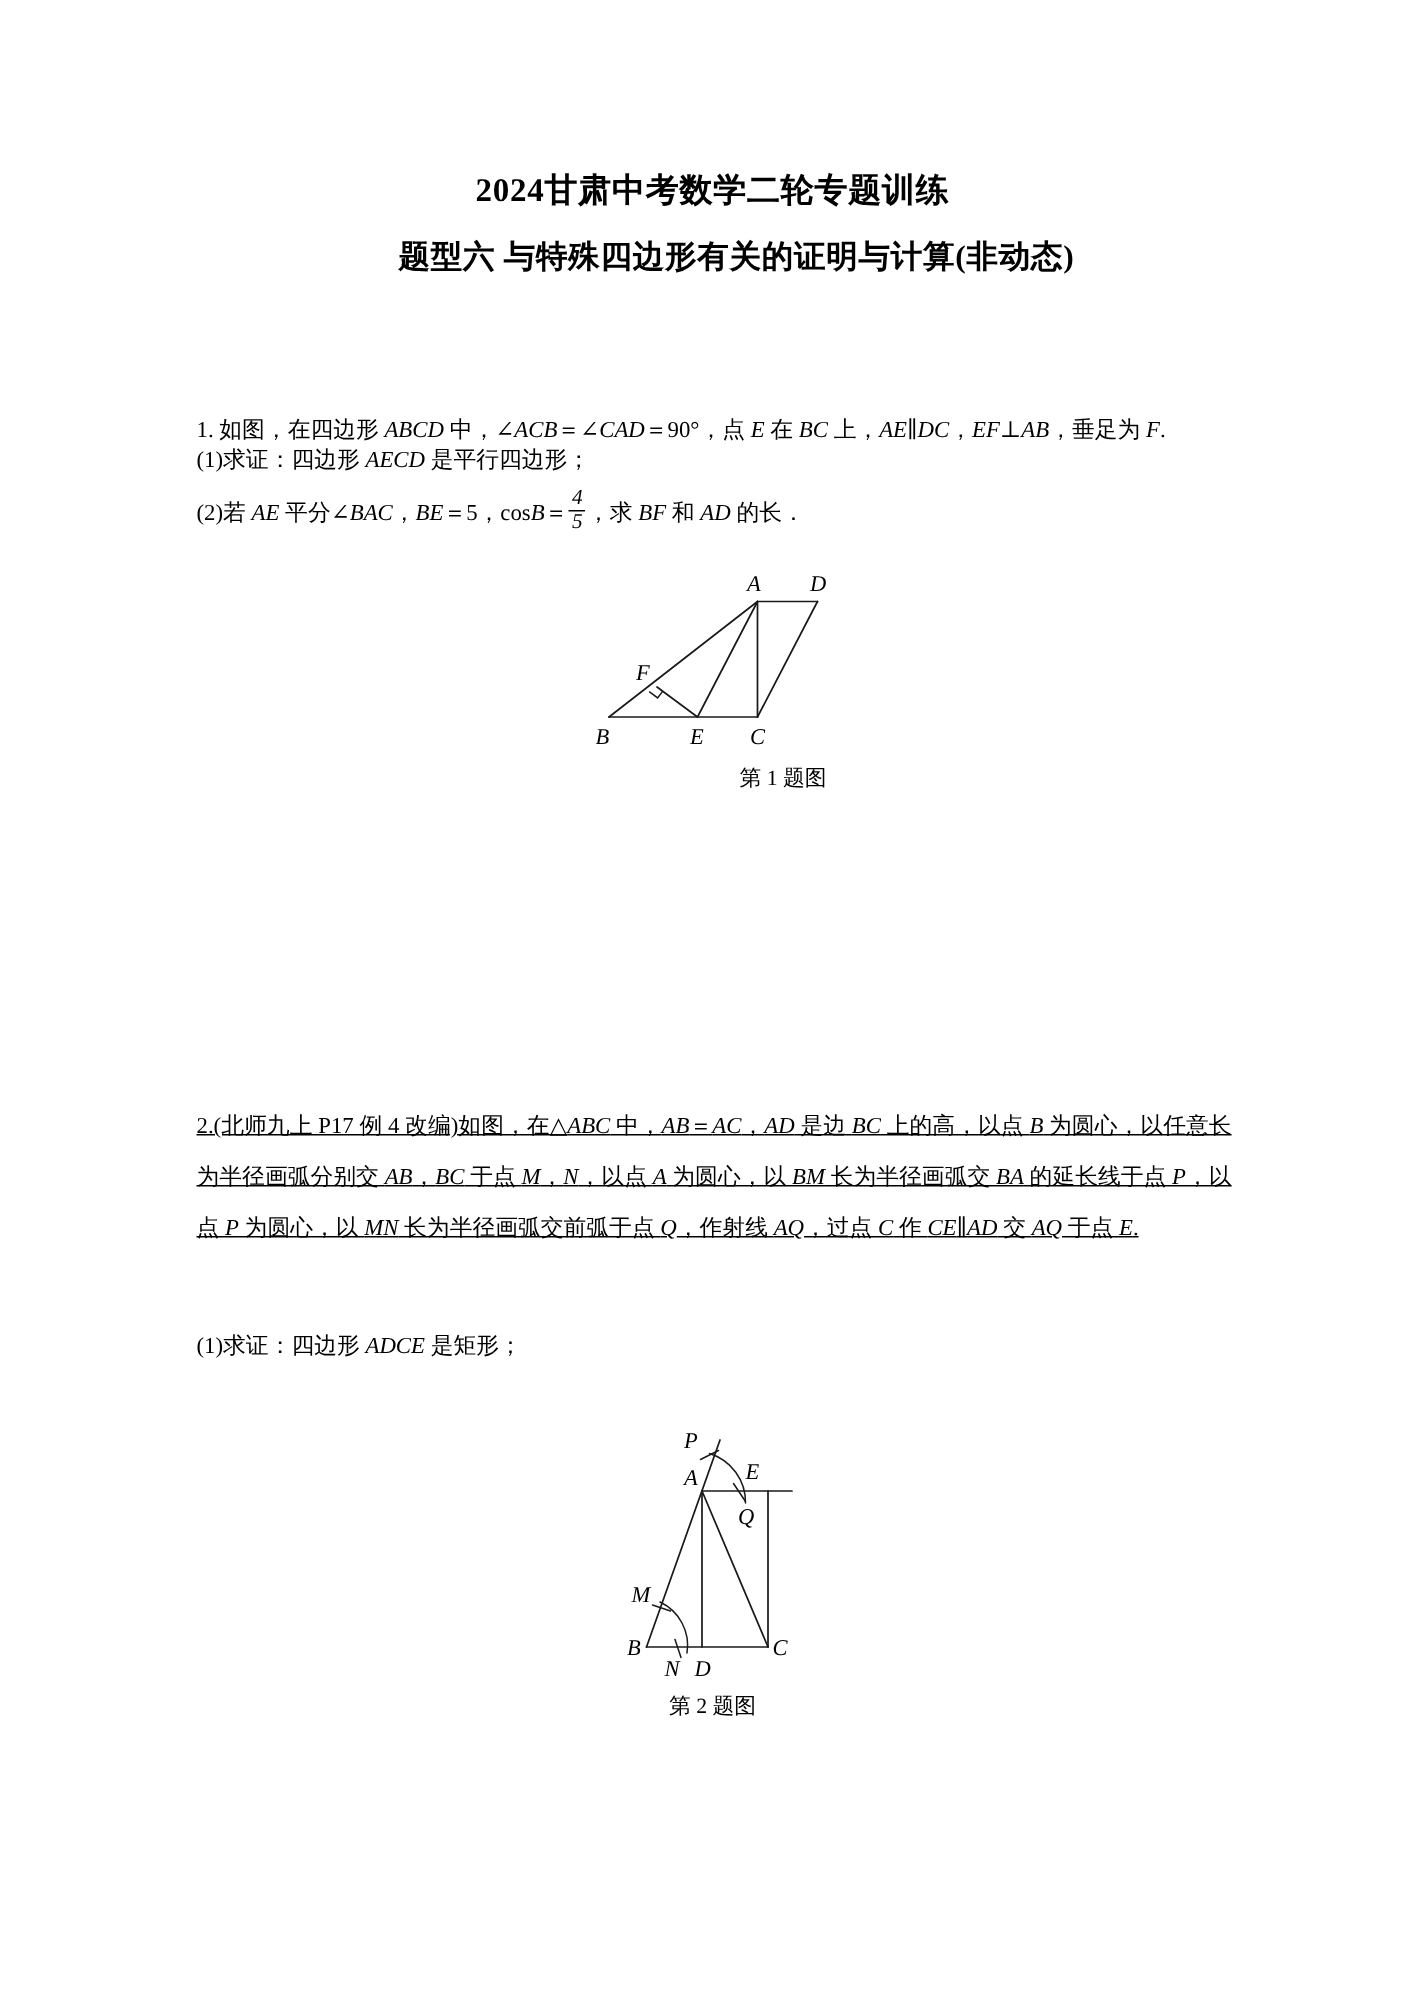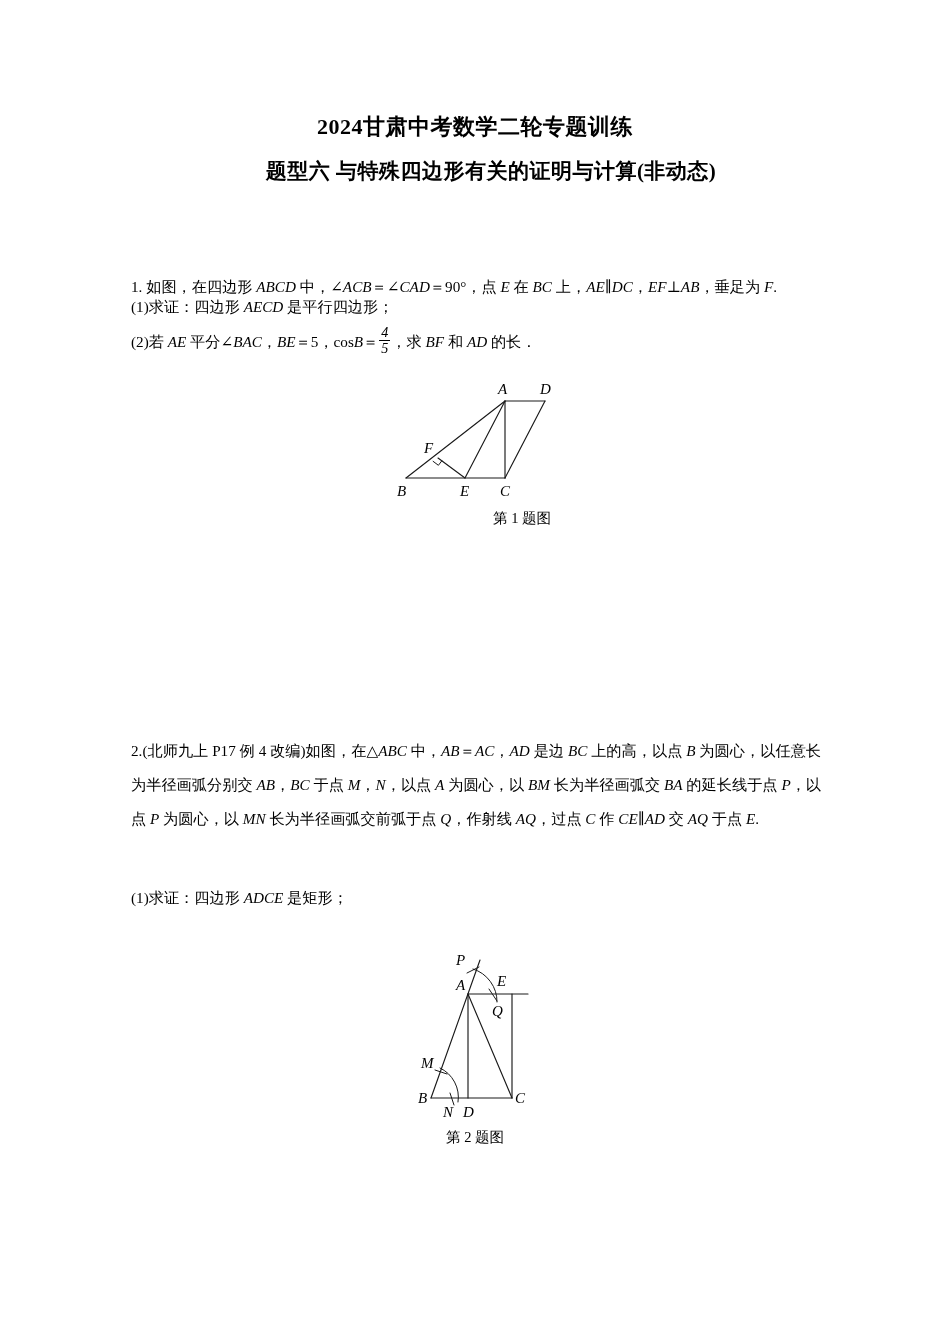--- a/index.html
+++ b/index.html
@@ -141,21 +141,21 @@
       <text x="160" y="22">D</text>
       <text x="44" y="81">F</text>
       <text x="17" y="124">B</text>
       <text x="80" y="124">E</text>
       <text x="120" y="124">C</text>
     </svg>
   </div>
 
   <div class="fig-caption" style="top:509px;margin-left:47px;">第 1 题图</div>
 
-  <div class="body-text" style="top:734px;">
+  <div class="body-text" style="top:734px;text-decoration:underline;">
     <span>2.(北师九上 P17 例 4 改编)如图，在△</span><span class="it">ABC</span><span> 中，</span><span class="it">AB</span><span>＝</span><span class="it">AC</span><span>，</span><span class="it">AD</span><span> 是边 </span><span class="it">BC</span><span> 上的高，以点 </span><span class="it">B</span><span> 为圆心，以任意长为半径画弧分别交 </span><span class="it">AB</span><span>，</span><span class="it">BC</span><span> 于点 </span><span class="it">M</span><span>，</span><span class="it">N</span><span>，以点 </span><span class="it">A</span><span> 为圆心，以 </span><span class="it">BM</span><span> 长为半径画弧交 </span><span class="it">BA</span><span> 的延长线于点 </span><span class="it">P</span><span>，以点 </span><span class="it">P</span><span> 为圆心，以 </span><span class="it">MN</span><span> 长为半径画弧交前弧于点 </span><span class="it">Q</span><span>，作射线 </span><span class="it">AQ</span><span>，过点 </span><span class="it">C</span><span> 作 </span><span class="it">CE</span><span>∥</span><span class="it">AD</span><span> 交 </span><span class="it">AQ</span><span> 于点 </span><span class="it">E</span><span>.</span>
   </div>
 
   <div class="body-text" style="top:881px;">
     <span>(1)求证：四边形 </span><span class="it">ADCE</span><span> 是矩形；</span>
   </div>
 
 
   <div class="figure" style="left:400px; top:950px; width:180px; height:175px;">
     <svg width="180" height="175" viewBox="0 0 180 175">

